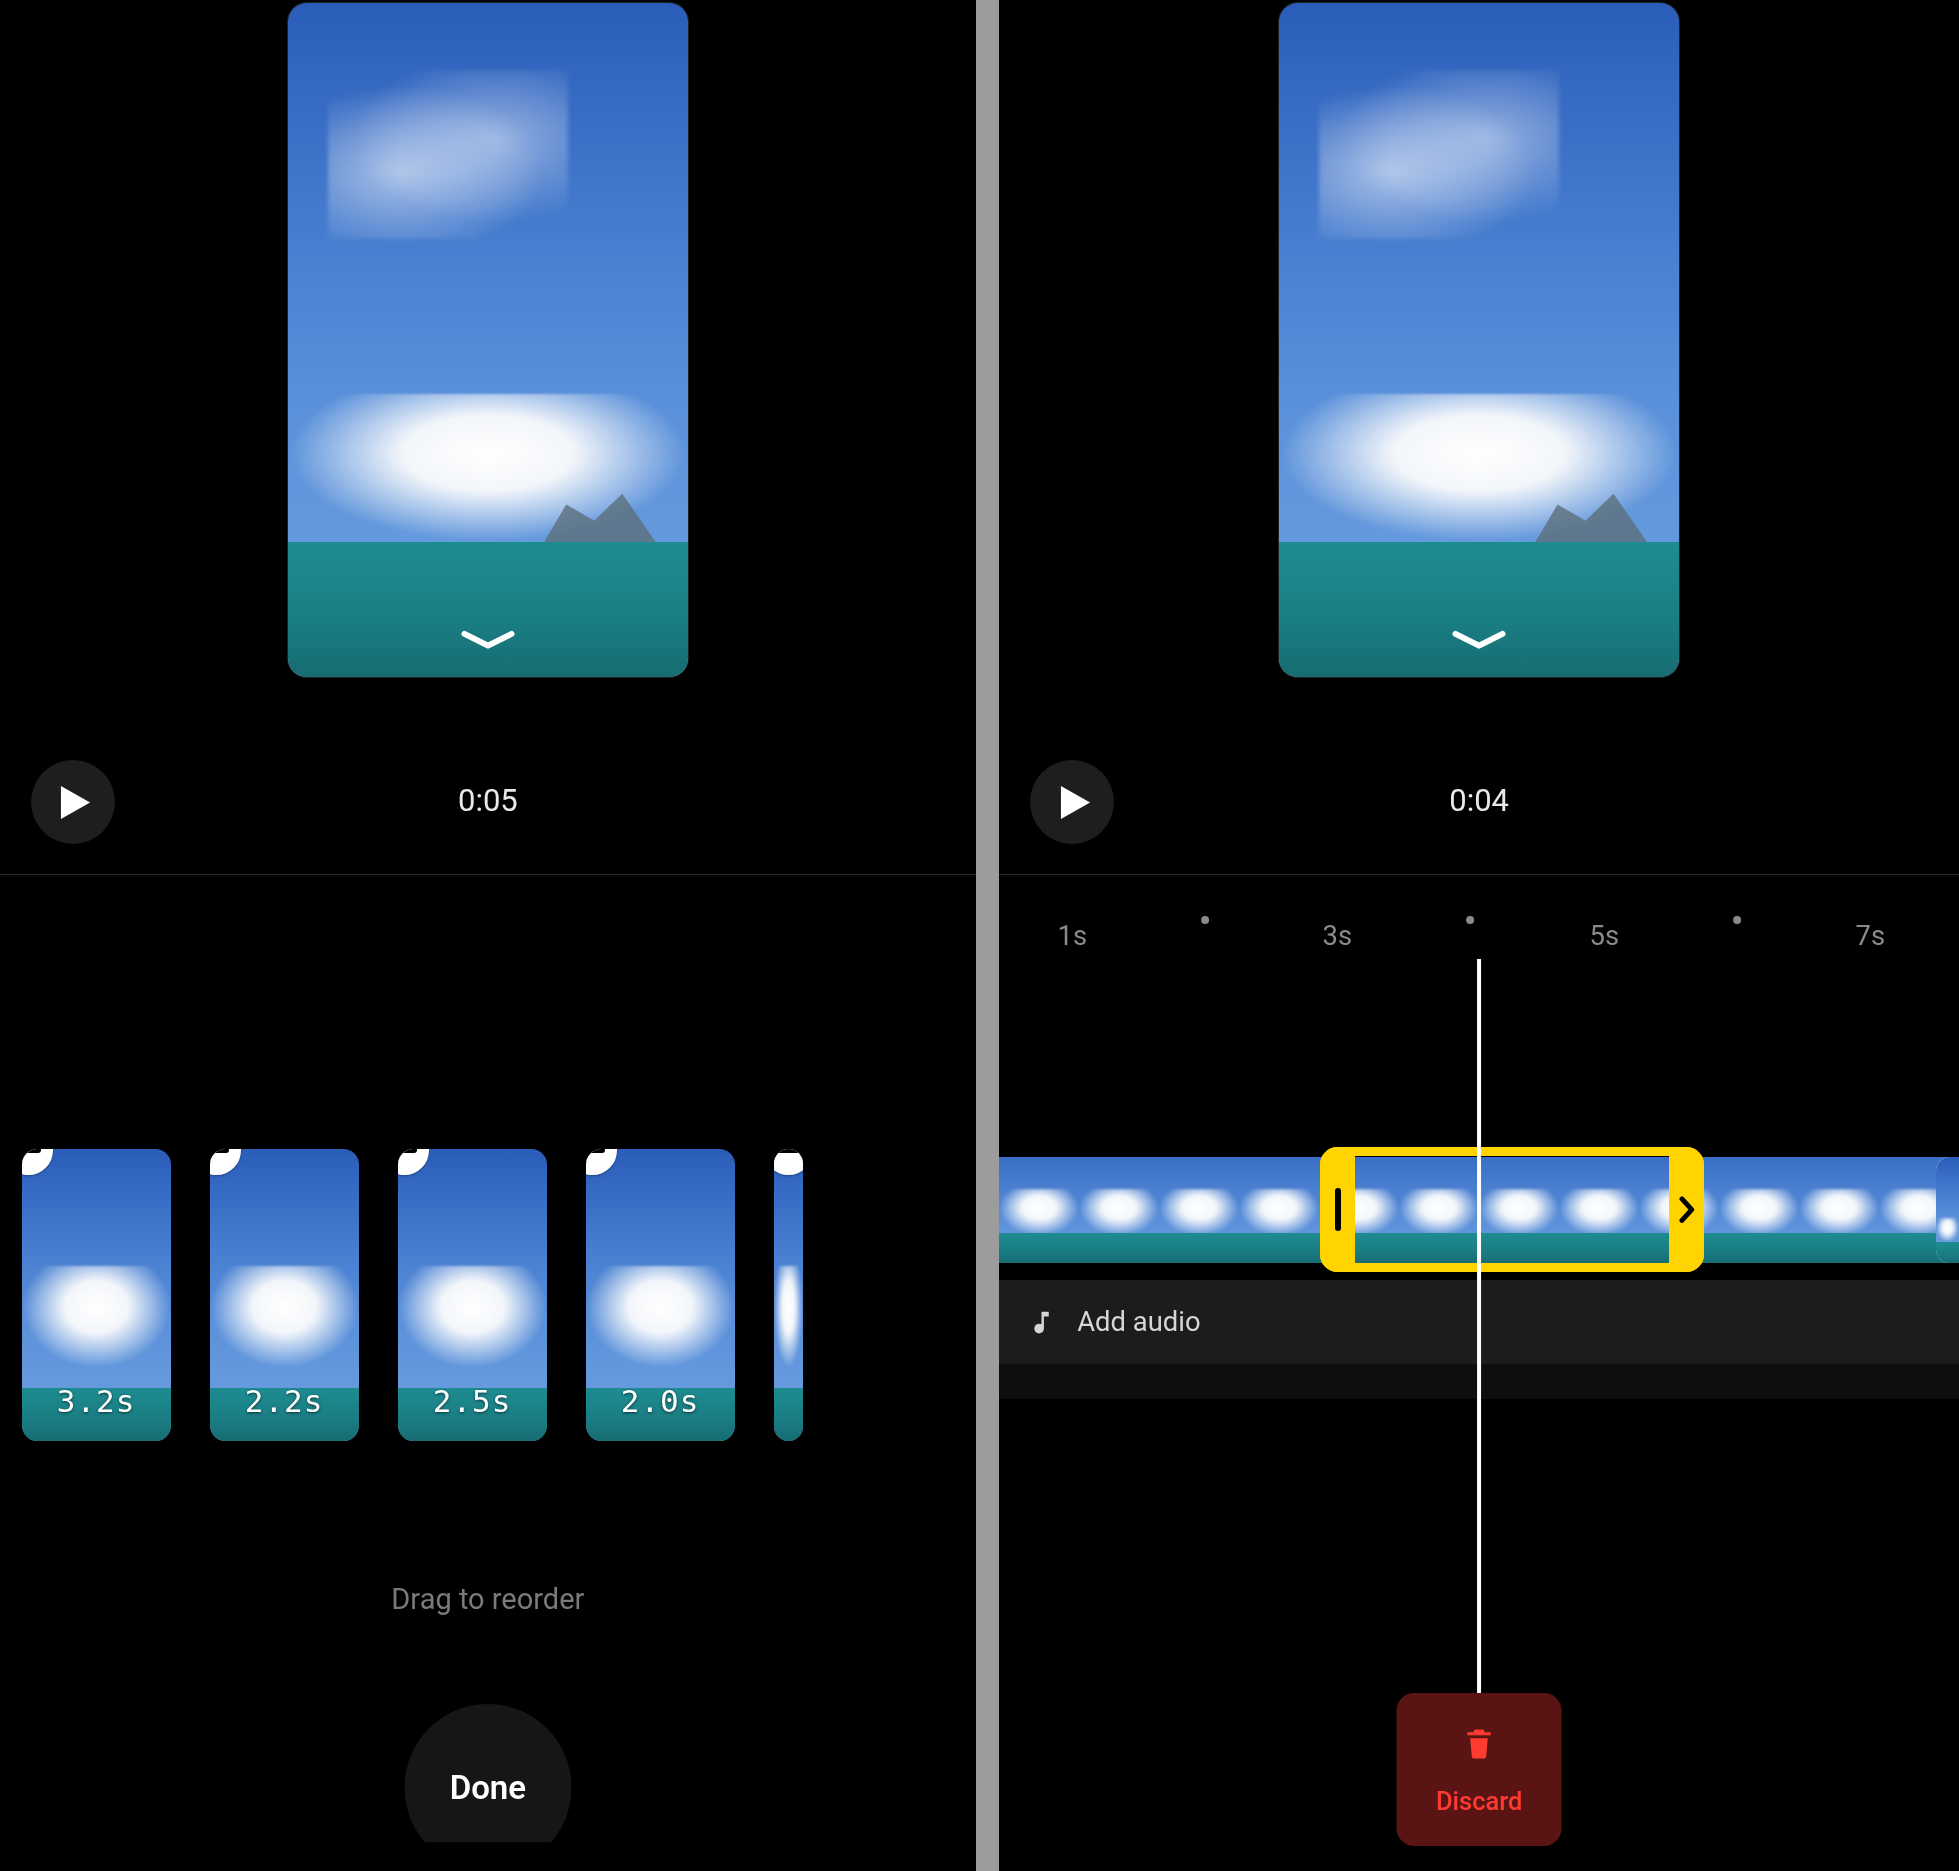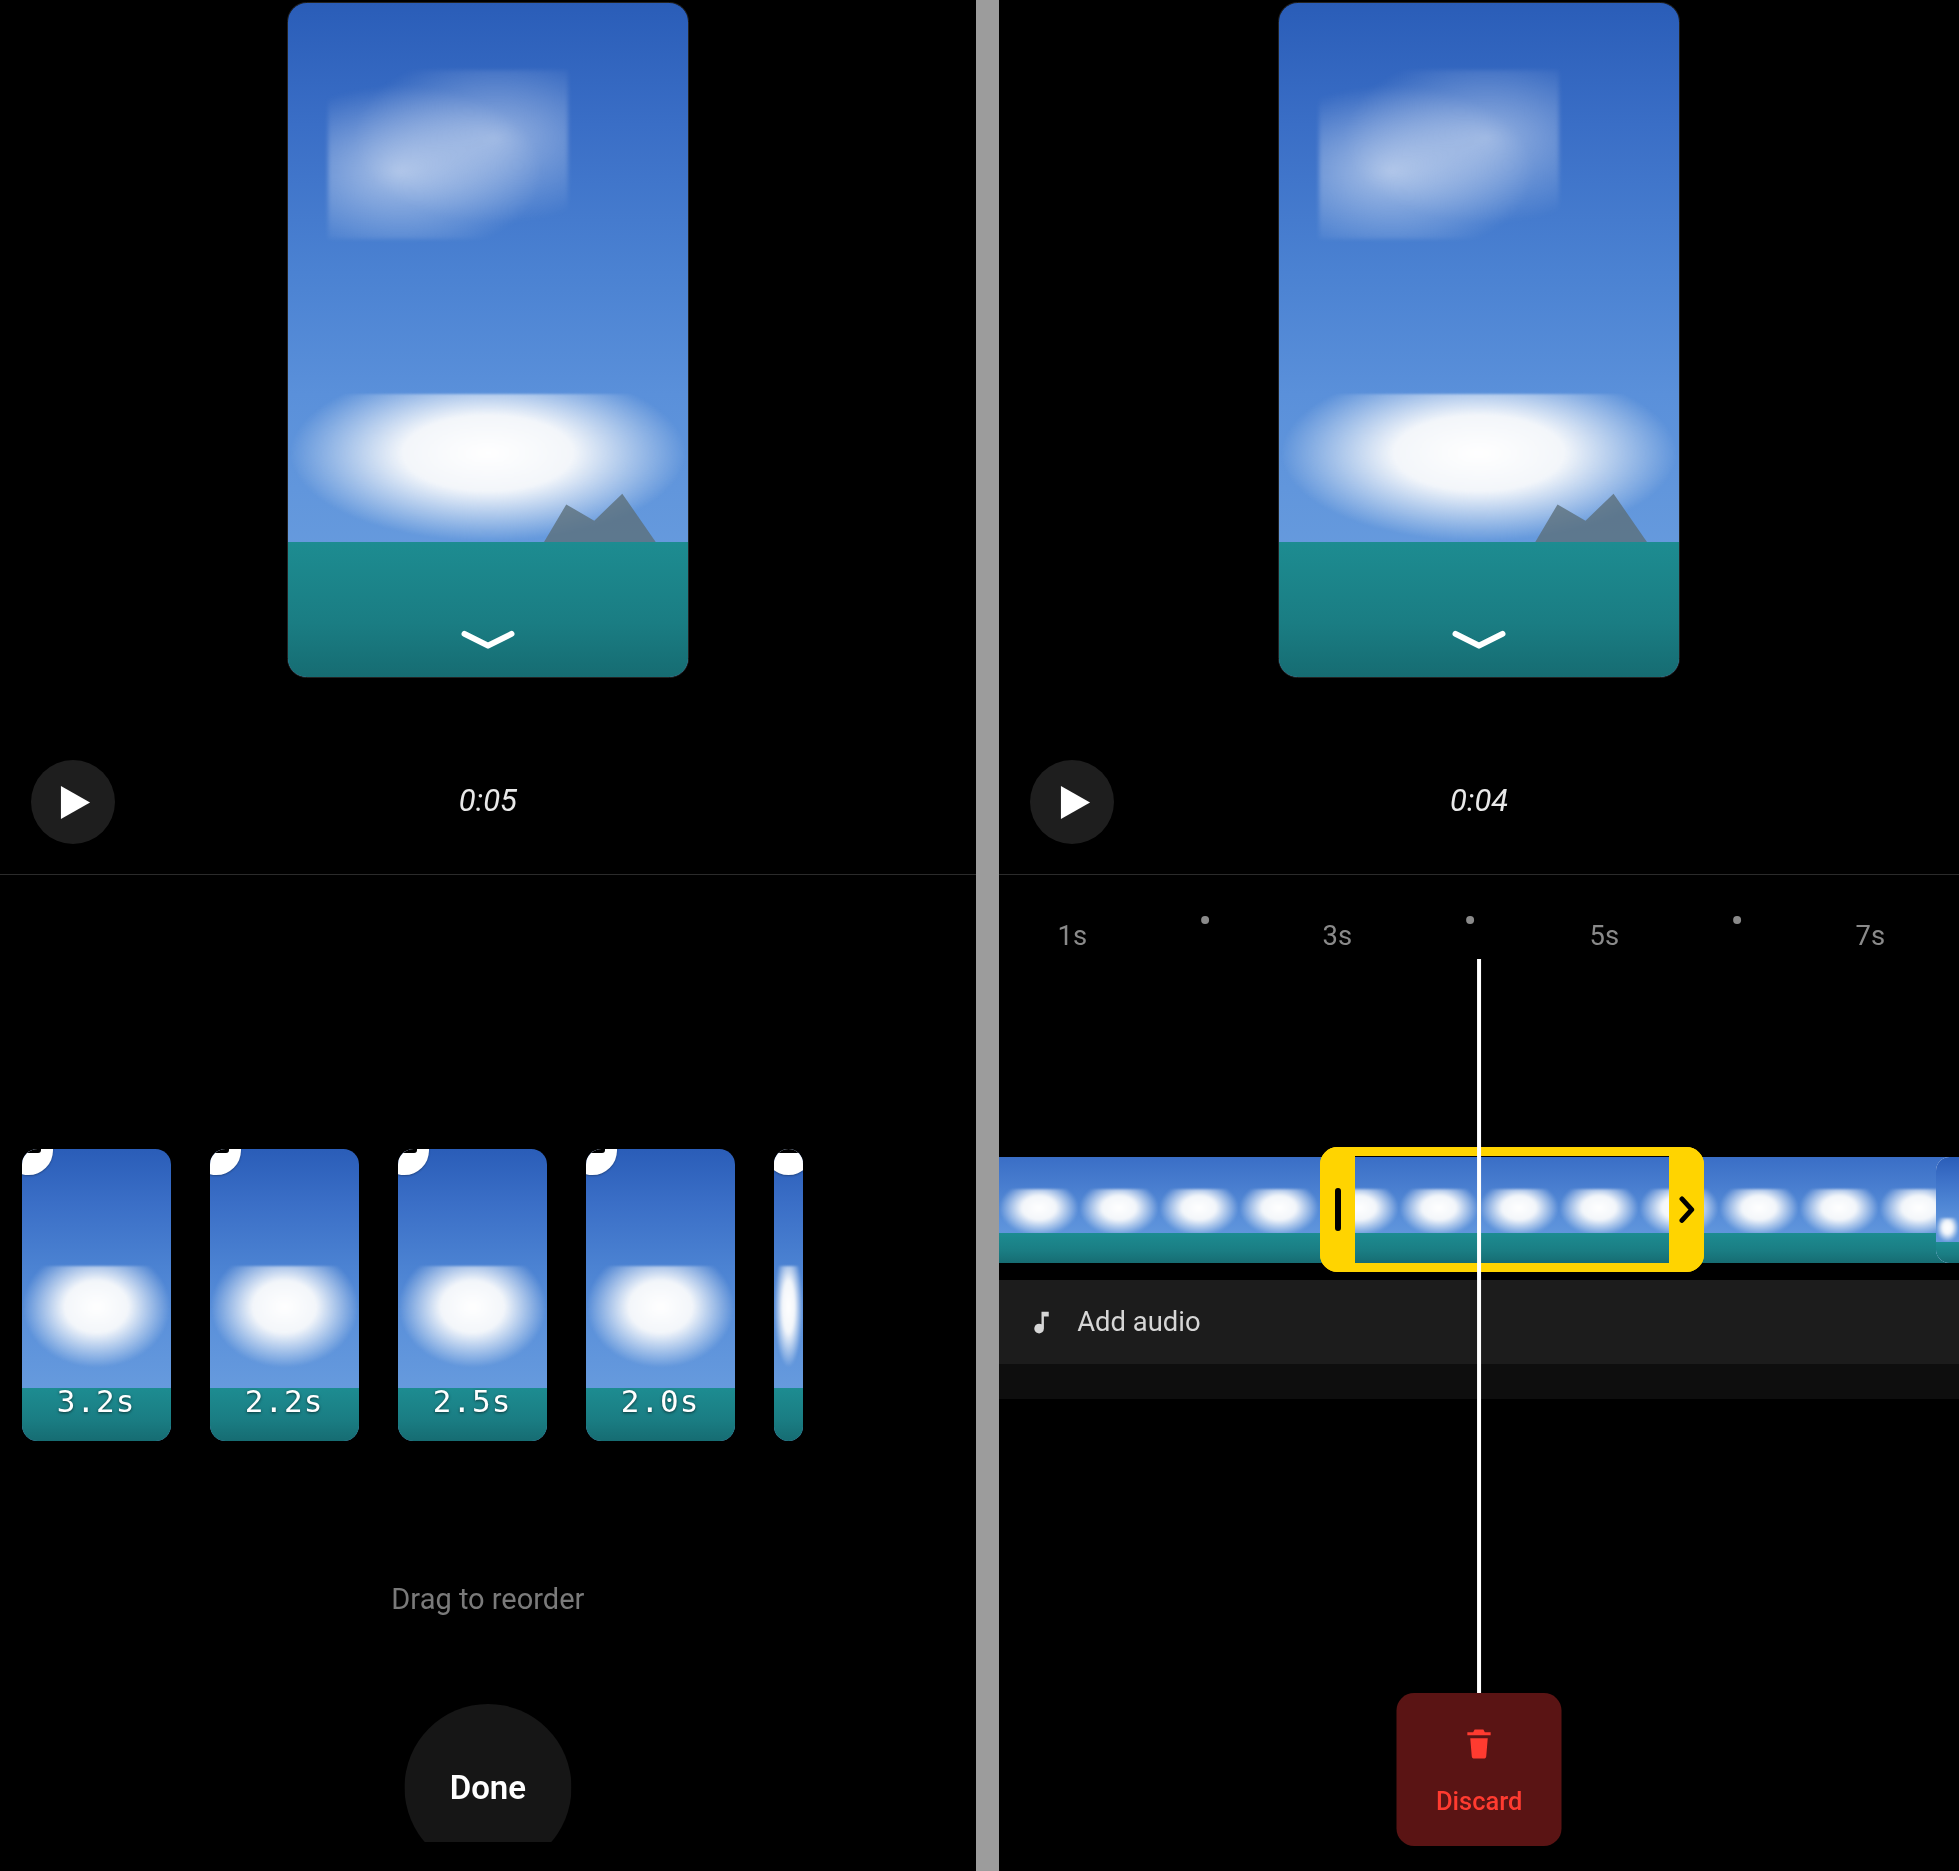--- a/index.html
+++ b/index.html
@@ -16,21 +16,21 @@
   .clouds1 { position: absolute; left: 10%; top: 10%; width: 60%; height: 25%; background: radial-gradient(ellipse at 30% 60%, rgba(255,255,255,.55), rgba(255,255,255,0) 60%), radial-gradient(ellipse at 70% 40%, rgba(255,255,255,.45), rgba(255,255,255,0) 60%); filter: blur(2px); }
   .cloudbank { position: absolute; left: 0; right: 0; top: 58%; height: 22%; background: radial-gradient(ellipse at 50% 40%, #fff 0%, #f3f6fa 30%, rgba(255,255,255,0) 70%); filter: blur(1px); }
   .mountain { position: absolute; right: 8%; bottom: 20%; width: 28%; height: 8%; background: #5b6f7a; clip-path: polygon(0% 100%, 20% 30%, 45% 60%, 70% 10%, 100% 100%); opacity: .8; }
   .sea { position: absolute; left: 0; right: 0; bottom: 0; height: 20%; background: linear-gradient(to bottom, #1d8c91 0%, #1a7d83 60%, #166c72 100%); }
   .chevron-down { position: absolute; left: 50%; bottom: 27.4px; transform: translateX(-50%); width: 55px; height: 19.6px; }
   .chevron-down svg { display:block; }
 
   
   .play-btn { position: absolute; width: 84px; height: 84px; border-radius: 50%; background: #1e1e1e; display: flex; align-items: center; justify-content: center; cursor: pointer; }
   .play-btn svg { margin-left: 5.9px; }
-  .time-label { position: absolute; color: #e9e9e9; font-size: 31px; font-weight: 400; left: 50%; transform: translateX(-50%); font-style: italic; }
+  .time-label { position: absolute; color: #e9e9e9; font-size: 31px; font-weight: 400; left: 50%; transform: translateX(-50%); }
   .sep-line { position: absolute; left: 0; right: 0; height: 1px; background: #2b2b2b; }
 
   
   .clips-strip { position: absolute; left: 0; right: 0; top: 1149px; height: 323px; display: flex; align-items: flex-start; gap: 39px; padding-left: 21.6px; }
   .clip { position: relative; width: 149px; height: 292px; border-radius: 15.7px; overflow: hidden; flex: 0 0 auto; }
   .clip-partial { width: 29px; }
   .clip .sky { inset:0; }
   .clip .cloudbank { top: 40%; height: 35%; }
   .clip .sea { height: 18%; }
   .clip-dur { position: absolute; left: 50%; transform: translateX(-50%); bottom: 21.6px; color: #fff; font-size: 31px; font-weight: 500; font-family: ui-monospace, Menlo, monospace; letter-spacing: 1px; text-shadow: 0 1px 2.9px rgba(0,0,0,.6); }

